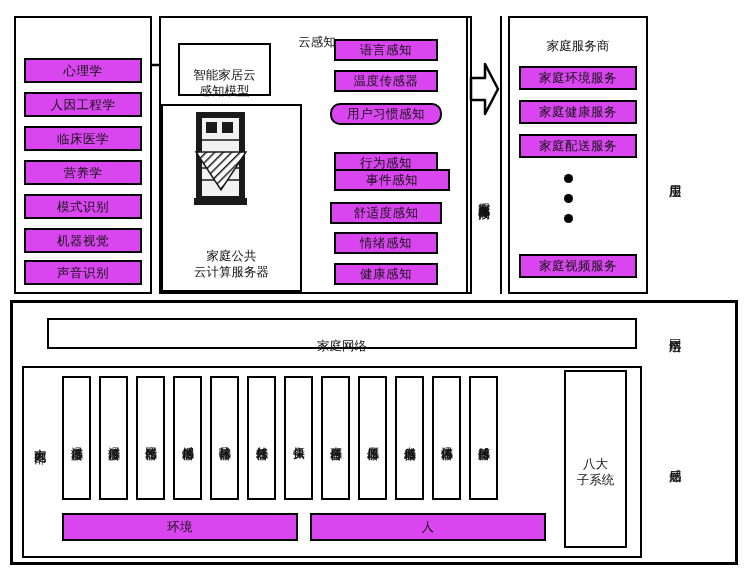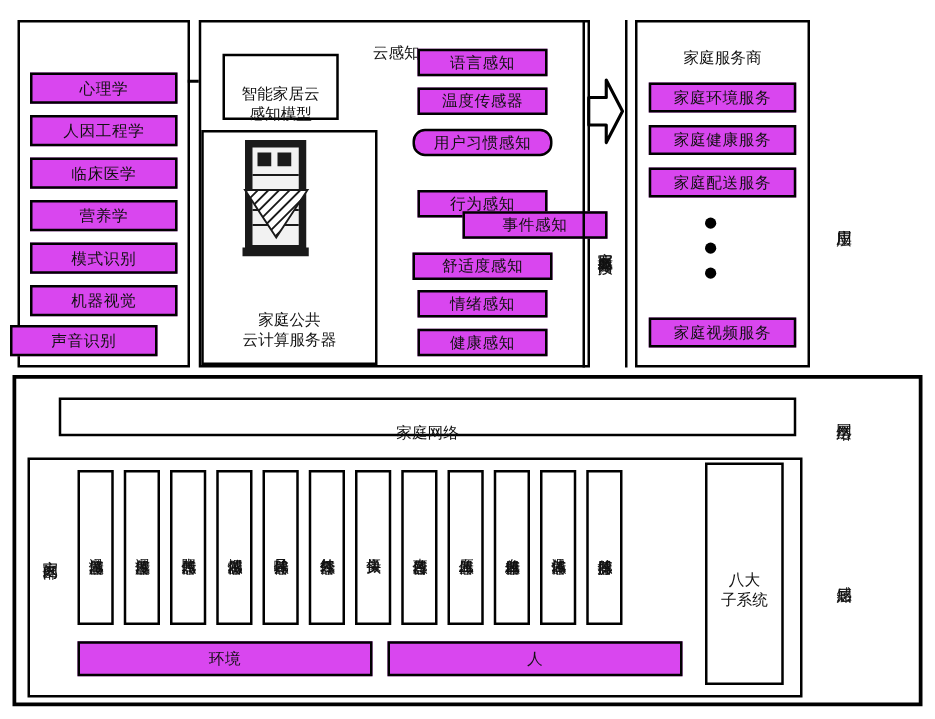--- a/index.html
+++ b/index.html
@@ -97,21 +97,21 @@
 
   <div class="panel" style="left:14px; top:16px; width:138px; height:278px;">
   </div>
 
   <div class="pill" style="left:24px; top:58px; width:118px; height:25px;">心理学</div>
   <div class="pill" style="left:24px; top:92px; width:118px; height:25px;">人因工程学</div>
   <div class="pill" style="left:24px; top:126px; width:118px; height:25px;">临床医学</div>
   <div class="pill" style="left:24px; top:194px; width:118px; height:25px;">模式识别</div>
   <div class="pill" style="left:24px; top:160px; width:118px; height:25px;">营养学</div>
   <div class="pill" style="left:24px; top:228px; width:118px; height:25px;">机器视觉</div>
-  <div class="pill" style="left:8px; top:260px; width:118px; height:25px;">声音识别</div>
+  <div class="pill" style="left:24px; top:260px; width:118px; height:25px;">声音识别</div>
 
   <svg class="abs" style="left:150px; top:52px;" width="36" height="26">
     <line x1="0" y1="13" x2="20" y2="13" stroke="#000" stroke-width="2.5"></line>
     <polygon points="14,4 32,13 14,22" fill="#000"></polygon>
   </svg>
 
   <div class="panel" style="left:159px; top:16px; width:313px; height:278px;">
   </div>
 
   <div class="label" style="left:252px; top:22px; width:130px;">云感知</div>
@@ -149,21 +149,21 @@
     <rect x="6" y="88" width="53" height="7" fill="#1a1a1a"></rect>
   </svg>
 
   <div class="label" style="left:161px; top:236px; width:141px;">家庭公共
 云计算服务器</div>
 
   <div class="pill" style="left:334px; top:39px; width:104px; height:22px;">语言感知</div>
   <div class="pill" style="left:334px; top:70px; width:104px; height:22px;">温度传感器</div>
   <div class="pill" style="left:330px; top:103px; width:112px; height:22px;border-radius:10px;">用户习惯感知</div>
   <div class="pill" style="left:334px; top:136px; width:104px; height:22px;margin-top:16px;">行为感知</div>
-  <div class="pill" style="left:334px; top:169px; width:116px; height:22px;margin-left:36px;">事件感知</div>
+  <div class="pill" style="left:334px; top:169px; width:116px; height:22px;">事件感知</div>
   <div class="pill" style="left:330px; top:202px; width:112px; height:22px;">舒适度感知</div>
   <div class="pill" style="left:334px; top:232px; width:104px; height:22px;">情绪感知</div>
   <div class="pill" style="left:334px; top:263px; width:104px; height:22px;">健康感知</div>
 
   <div class="vline" style="left:466px; top:16px; height:278px;"></div>
   <div class="vline" style="left:500px; top:16px; height:278px;"></div>
 
   <svg class="abs" style="left:467px; top:58px;" width="34" height="62" viewBox="0 0 34 62">
     <polygon points="4,20 18,20 18,6 31,31 18,56 18,42 4,42" fill="#ffffff" stroke="#000" stroke-width="2.5" stroke-linejoin="round"></polygon>
   </svg>

